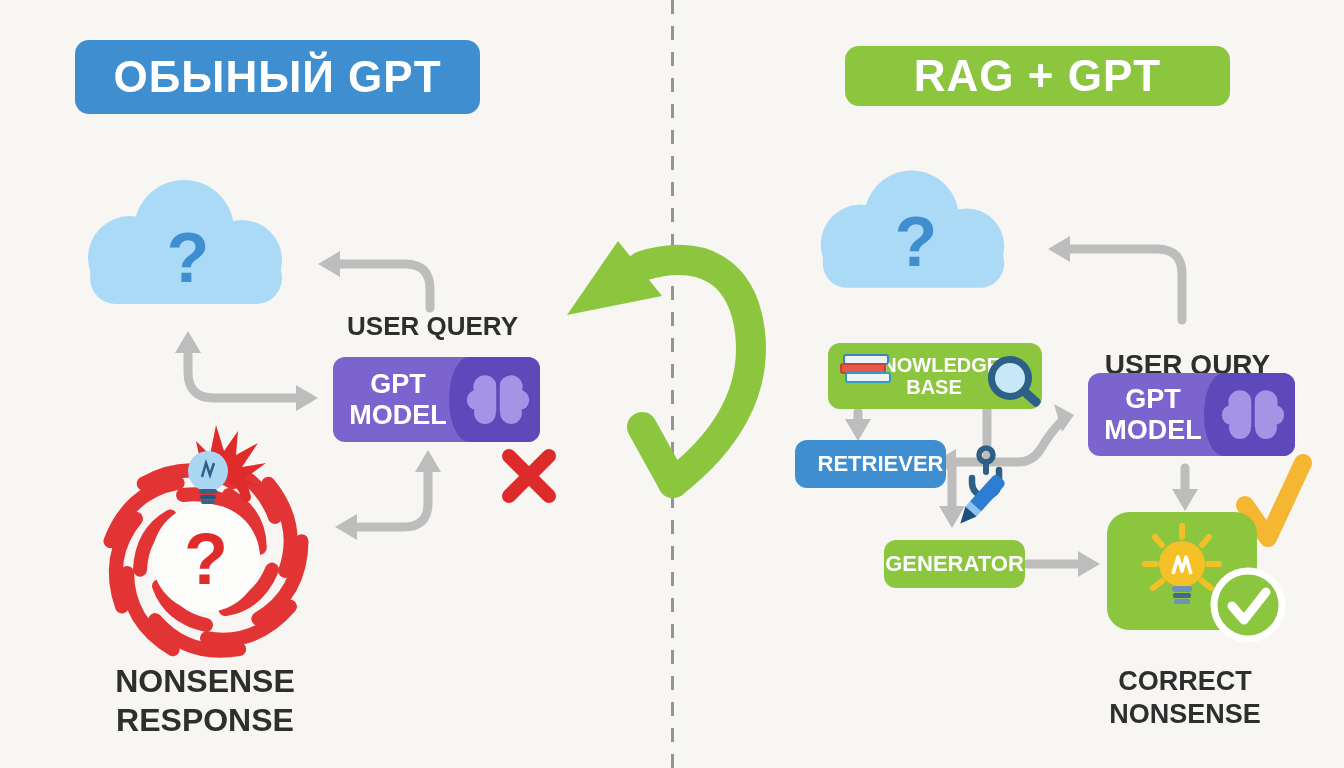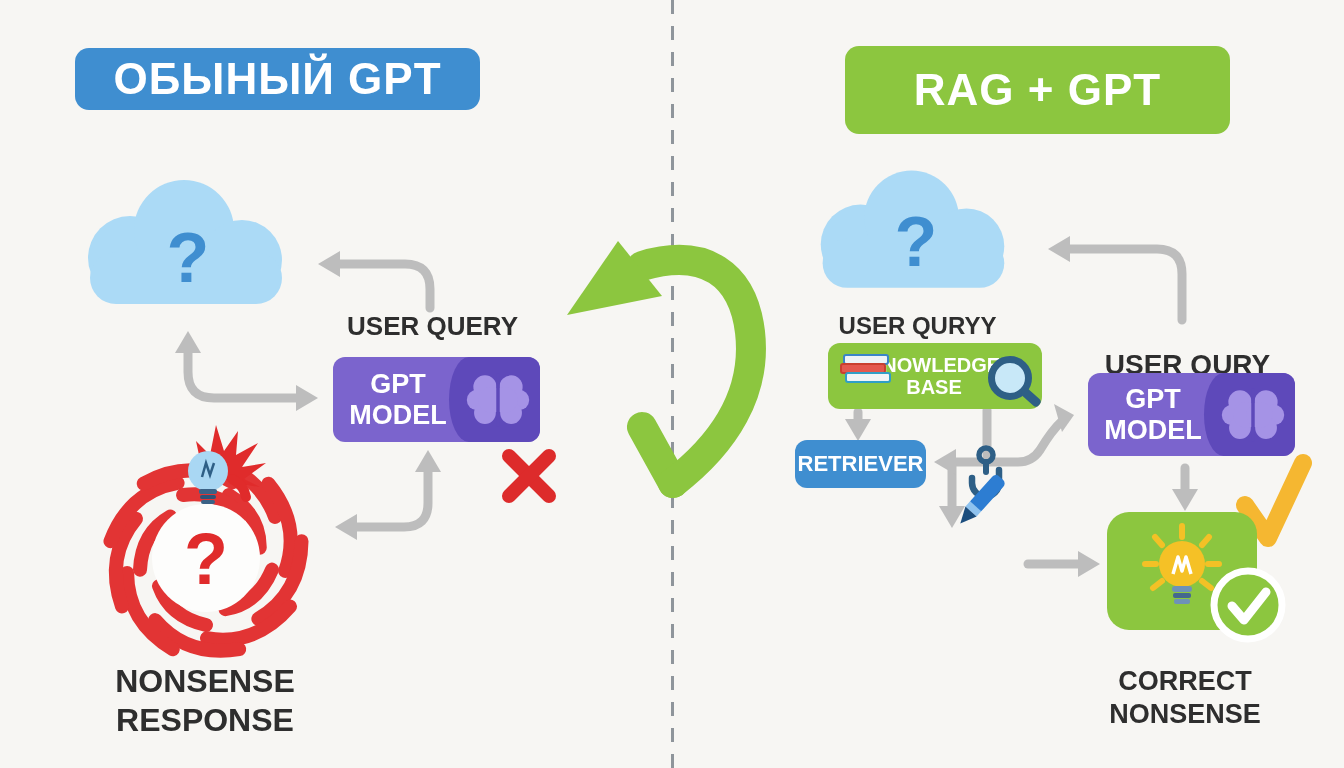--- a/index.html
+++ b/index.html
@@ -20,21 +20,21 @@
   .label{
     position:absolute;color:#2e2e2e;font-weight:bold;text-align:center;
     white-space:pre-line;line-height:1.22;
   }
   .box{
     position:absolute;border-radius:12px;color:#fff;font-weight:bold;
     display:flex;align-items:center;justify-content:center;text-align:center;
     line-height:1.12;
   }
   .box-green{background:#8CC63F;}
-  .box-blue{background:#3F8ED0;}
+  .box-blue{background:#3F8ED0;padding-left:20px;}
   .gpt-box{position:absolute;background:#7B64CD;border-radius:12px;overflow:hidden;}
   .gpt-dark{
     position:absolute;right:0;top:0;height:100%;width:44%;background:#5E49BA;
     border-radius:42px 0 0 42px / 90px 0 0 90px;
   }
   .gpt-label{
     position:absolute;left:8px;top:50%;transform:translateY(-50%);width:55%;
     color:#fff;font-size:27px;font-weight:bold;white-space:pre-line;
     text-align:center;line-height:1.15;
   }
@@ -104,21 +104,21 @@
     </g>
 
     <g stroke="#DD2B2B" stroke-width="14" stroke-linecap="round">
       <path d="M 509,456 L 549,496"></path>
       <path d="M 549,456 L 509,496"></path>
     </g>
 
     <path d="M 1245,505 L 1268,538 L 1303,463" stroke="#F5B731" stroke-width="18" fill="none" stroke-linecap="round" stroke-linejoin="round"></path>
   </svg>
 
-  <div class="hdr hdr-blue" style="left:75px;top:48px;width:405px;height:62px">
+  <div class="hdr hdr-blue" style="left:75px;top:40px;width:405px;height:74px">
     <span>ОБЫНЫЙ GPT</span>
   </div>
 
   <svg class="abs" style="left:70px;top:172px" width="230" height="148" viewBox="0 0 230 148">
     <g fill="#ABDAF6">
       <circle cx="60" cy="86" r="42"></circle>
       <circle cx="114" cy="58" r="50"></circle>
       <circle cx="172" cy="88" r="40"></circle>
       <rect x="20" y="80" width="192" height="52" rx="26"></rect>
     </g>
@@ -173,35 +173,34 @@
     <circle cx="36" cy="48" r="20" fill="#A9D7F3"></circle>
     <path d="M 30,54 L 34,40 L 38,52 L 42,40" stroke="#2E5F86" stroke-width="2.5" fill="none"></path>
     <rect x="27" y="66" width="18" height="5" rx="2" fill="#3B6286"></rect>
     <rect x="28" y="72" width="16" height="4" rx="2" fill="#2E5277"></rect>
     <rect x="29" y="77" width="14" height="4" rx="2" fill="#3B6286"></rect>
   </svg>
 
   <div class="label" style="left:85px;top:662px;width:240px;font-size:32px">NONSENSE
 RESPONSE</div>
 
-  <div class="hdr hdr-green" style="left:845px;top:46px;width:385px;height:88px">
+  <div class="hdr hdr-green" style="left:845px;top:46px;width:385px;height:60px">
     <span>RAG + GPT</span>
   </div>
 
   <svg class="abs" style="left:795px;top:163px" width="235" height="140" viewBox="0 0 230 148">
     <g fill="#ABDAF6">
       <circle cx="60" cy="86" r="42"></circle>
       <circle cx="114" cy="58" r="50"></circle>
       <circle cx="172" cy="88" r="40"></circle>
       <rect x="20" y="80" width="192" height="52" rx="26"></rect>
     </g>
   </svg>
   <div class="cloud-q" style="left:876px;top:200px;width:80px;height:84px;line-height:84px">?</div>
 
-  <div class="label" style="left:820px;top:311px;width:195px;font-size:24px">USER QURYY</div>
 
   <div class="label" style="left:1095px;top:348px;width:185px;font-size:28px">USER QURY</div>
 
   <div class="box box-green" style="left:828px;top:343px;width:214px;height:66px;font-size:20px">
     <span class="pre" style="margin-left:28px;margin-right:30px">KNOWLEDGE
 BASE</span>
   </div>
   <div class="abs" style="left:843px;top:356px">
     <div class="book" style="background:#EEF3F6;border:2px solid #3A85C8"></div>
     <div class="book" style="background:#E4584E;border:2px solid #C9402F;margin-left:-3px"></div>
@@ -242,20 +241,23 @@
           <circle cx="36.5" cy="20" r="7"></circle>
         <circle cx="31" cy="29" r="7.5"></circle>
           <circle cx="26.5" cy="20" r="9"></circle>
       </g>
       <rect x="20.8" y="2" width="2.4" height="36" fill="#5E49BA"></rect>
     </svg>
     <div class="gpt-label">GPT
 MODEL</div>
   </div>
 
+  <div class="box box-green" style="left:884px;top:540px;width:141px;height:48px;font-size:22px">
+    <span>GENERATOR</span>
+  </div>
 
   <div class="box box-green" style="left:1107px;top:512px;width:150px;height:118px;border-radius:22px"></div>
   <svg class="abs" style="left:1132px;top:518px" width="100" height="100" viewBox="0 0 100 100">
     <g stroke="#F3C126" stroke-width="6" stroke-linecap="round">
       <line x1="50" y1="8" x2="50" y2="19"></line>
       <line x1="23" y1="19" x2="30" y2="27"></line>
       <line x1="77" y1="19" x2="70" y2="27"></line>
       <line x1="13" y1="46" x2="24" y2="46"></line>
       <line x1="87" y1="46" x2="76" y2="46"></line>
       <line x1="21" y1="70" x2="30" y2="63"></line>

